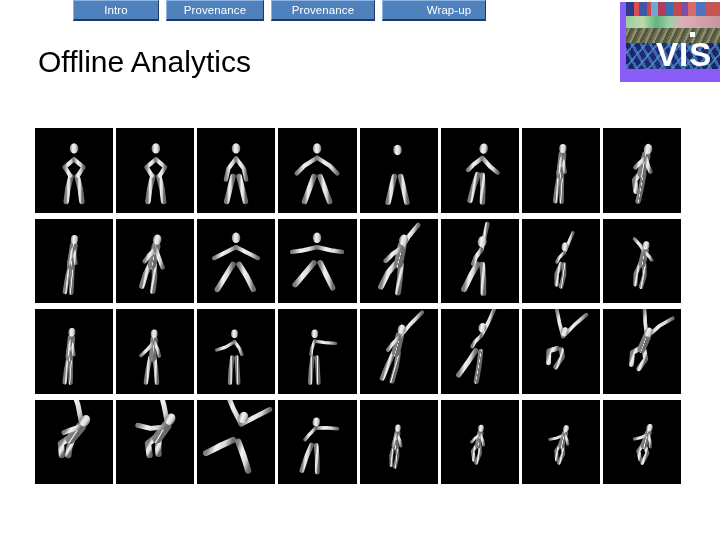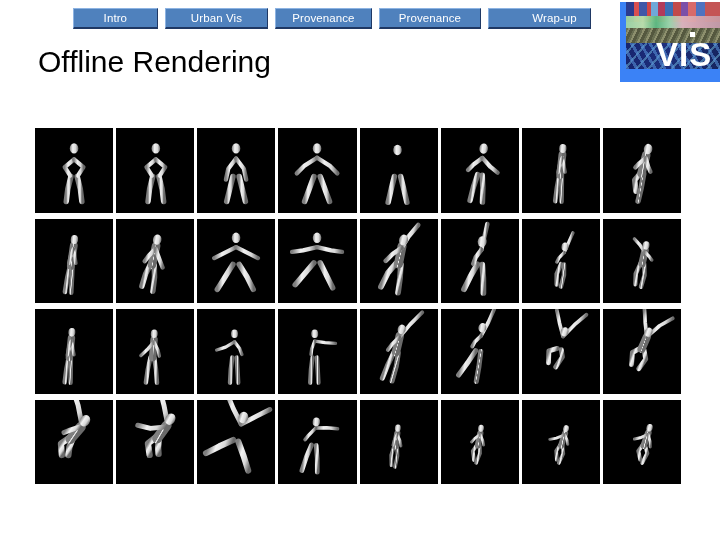--- a/index.html
+++ b/index.html
@@ -11,21 +11,21 @@
   }
   #slide {
     position: relative;
     width: 720px; height: 540px;
     background: #ffffff;
   }
 
   
   #navbar {
     position: absolute;
-    left: 73px; top: 8px;
+    left: 73px; top: 0px;
     width: 518px; height: 21px;
     display: flex;
     gap: 7px;
   }
   .nav-tab {
     height: 21px;
     background: #4f81bd;
     border-top: 1px solid #8db3e2;
     border-left: 1px solid #8db3e2;
     border-right: 1px solid #1f3864;
@@ -43,21 +43,21 @@
   .nav-tab.t2 { width: 98px; }
   .nav-tab.t3 { width: 104px; }
   .nav-tab.t4 { width: 104px; padding-left: 30px; }
 
   
   #logo {
     position: absolute;
     right: 0px; top: 2px;
     width: 100px; height: 80px;
     overflow: hidden;
-    background: #3b82f6;
+    background: #8b5cf6;
   }
   #logo-band-top {
     position: absolute; left: 6px; top: 0; width: 94px; height: 20px;
     background:
       linear-gradient(90deg,
         #2b3b8f 0%, #2b3b8f 9%,
         #d94f4f 9%, #d94f4f 14%,
         #3f57a8 14%, #3f57a8 22%,
         #cf4646 22%, #cf4646 27%,
         #6fa8d8 27%, #6fa8d8 34%,
@@ -146,37 +146,36 @@
   }
   .figure svg { width: 100%; height: 100%; display: block; }
 </style>
 </head>
 <body>
 
 <div id="slide">
 
   <div id="navbar">
     <div class="nav-tab t0">Intro</div>
-    <div class="nav-tab t1">Urban Vis</div>
     <div class="nav-tab t2">Provenance</div>
     <div class="nav-tab t3">Provenance</div>
     <div class="nav-tab t4">Wrap-up</div>
   </div>
 
   <div id="logo">
     <div id="logo-band-top"></div>
     <div id="logo-band-green"></div>
     <div id="logo-band-aerial"></div>
     <div id="logo-aerial-dot"></div>
     <div id="logo-band-blue"></div>
     <div id="logo-vis">VIS</div>
     <div id="logo-center">CENTER</div>
   </div>
 
-  <div id="title">Offline Rendering</div>
+  <div id="title">Offline Analytics</div>
 
   <div id="grid">
       <div class="cell">
         <div class="figure">
           <svg viewBox="0 0 100 100" preserveAspectRatio="xMidYMid meet">
             <defs>
               <linearGradient id="lg0" x1="0" y1="0" x2="1" y2="0">
                 <stop offset="0%" stop-color="#7f7f7f"></stop>
                 <stop offset="35%" stop-color="#f2f2f2"></stop>
                 <stop offset="70%" stop-color="#d8d8d8"></stop>

